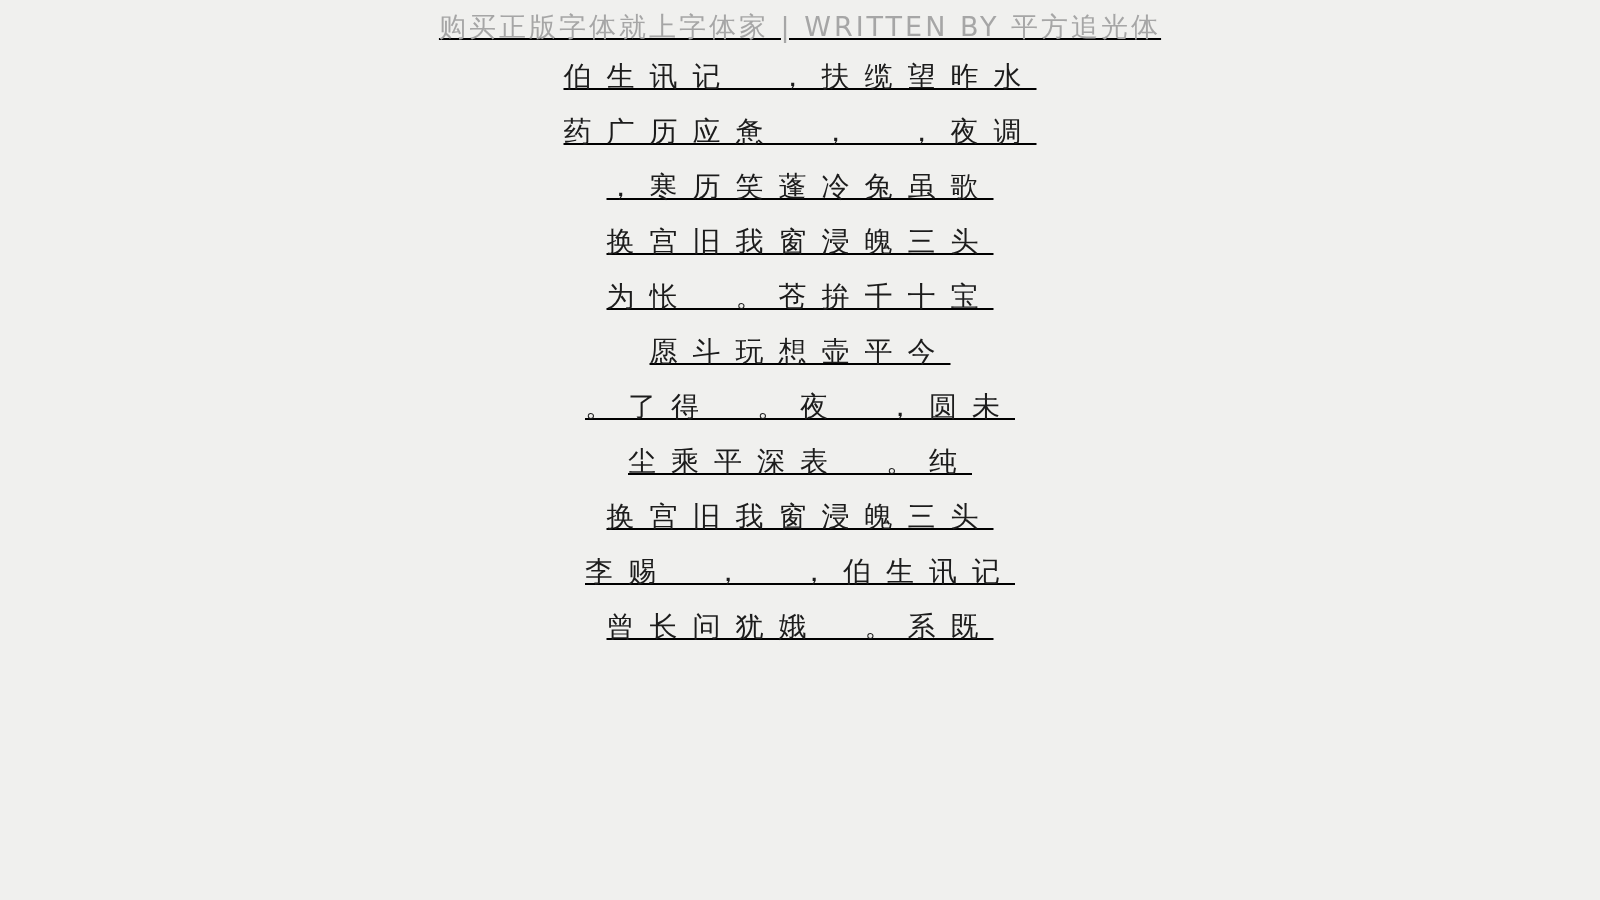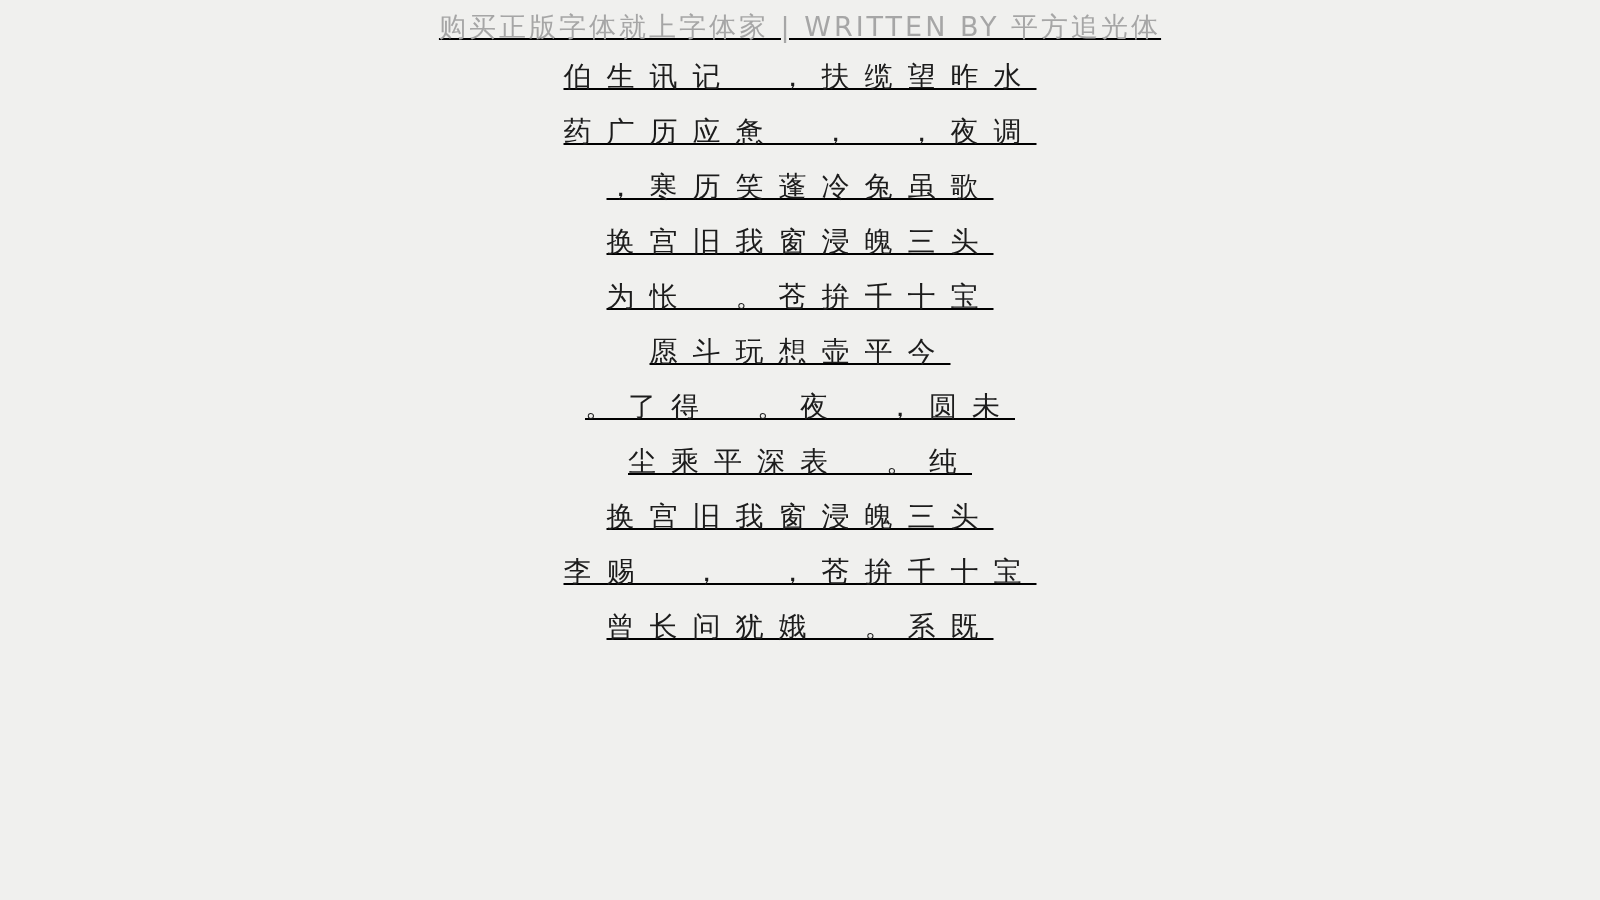--- a/index.html
+++ b/index.html
@@ -56,17 +56,17 @@
   <div class="poem-block">
     <div class="poem-line">伯生讯记　，扶缆望昨水</div>
     <div class="poem-line">药广历应惫　，　，夜调</div>
     <div class="poem-line">，寒历笑蓬冷兔虽歌</div>
     <div class="poem-line">换宫旧我窗浸魄三头</div>
     <div class="poem-line">为怅　。苍拚千十宝</div>
     <div class="poem-line">愿斗玩想壶平今</div>
     <div class="poem-line">。了得　。夜　，圆未</div>
     <div class="poem-line">尘乘平深表　。纯</div>
     <div class="poem-line">换宫旧我窗浸魄三头</div>
-    <div class="poem-line">李赐　，　，苍拚千十宝</div>
+    <div class="poem-line">李赐　，　，伯生讯记</div>
     <div class="poem-line">曾长问犹娥　。系既</div>
   </div>
 
 </div>
 
 </body></html>

